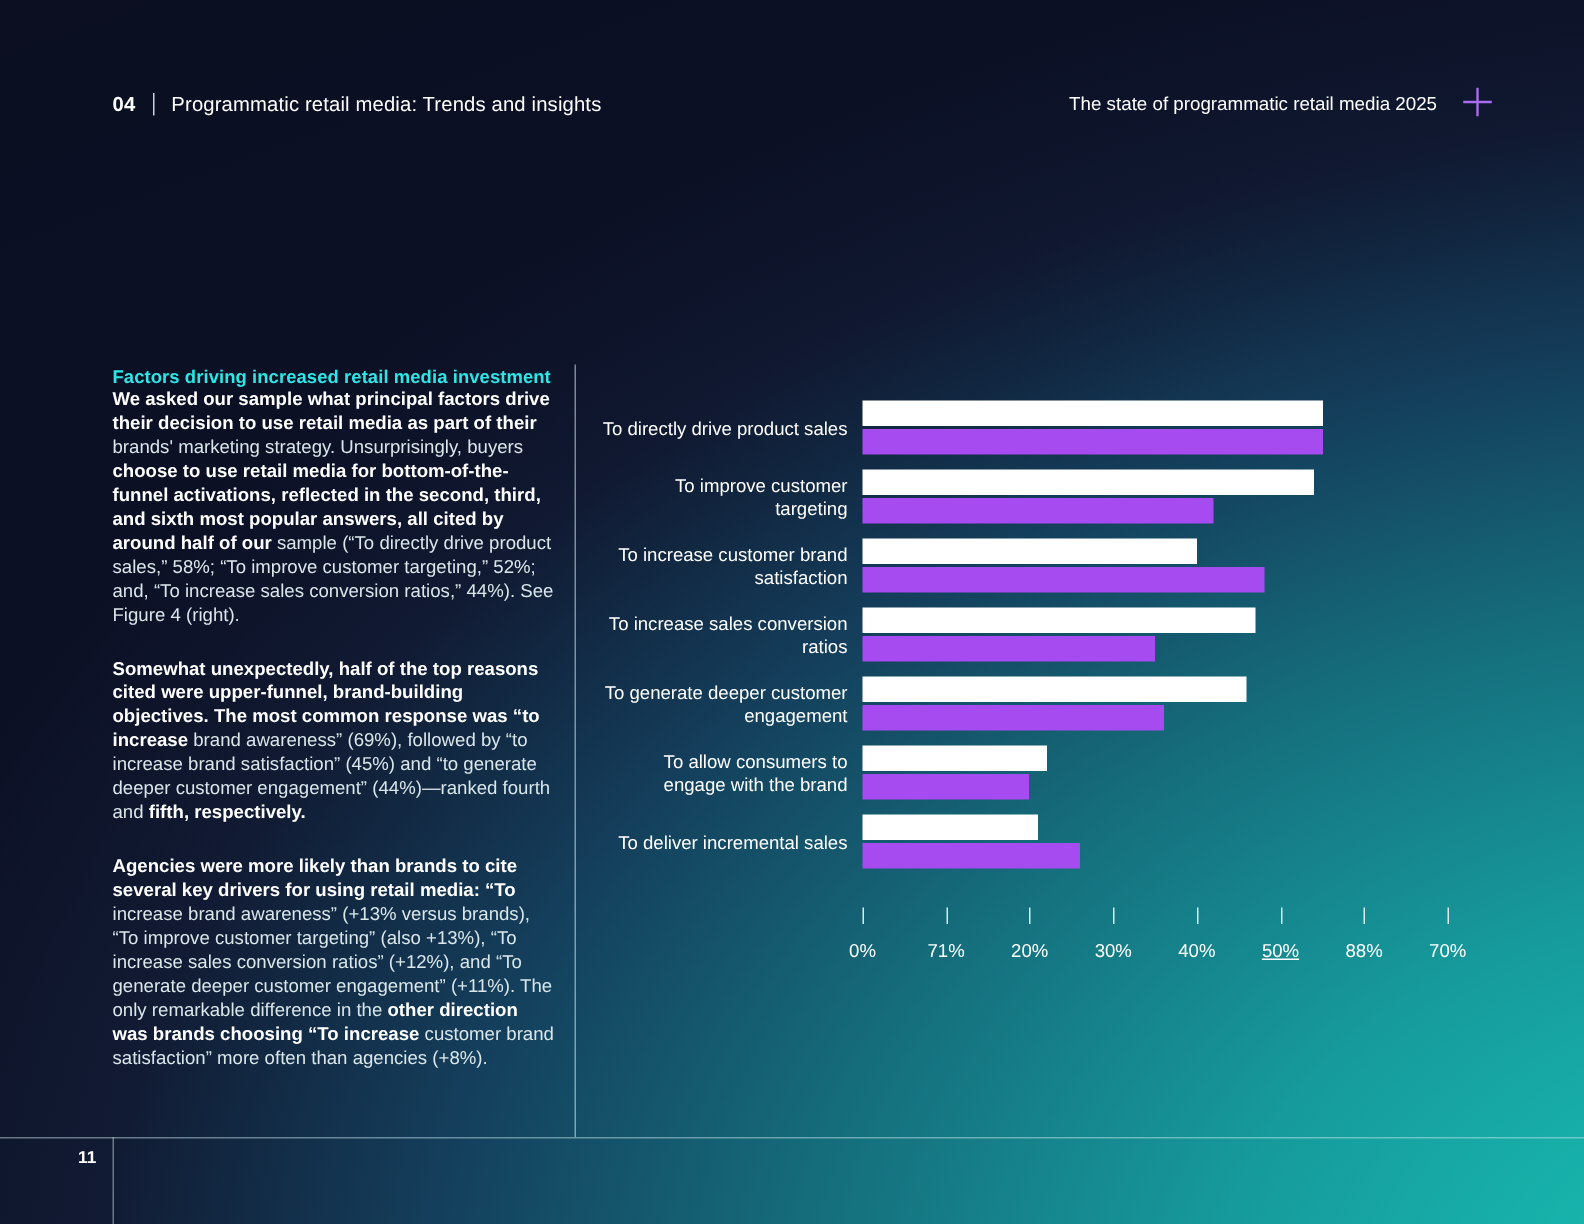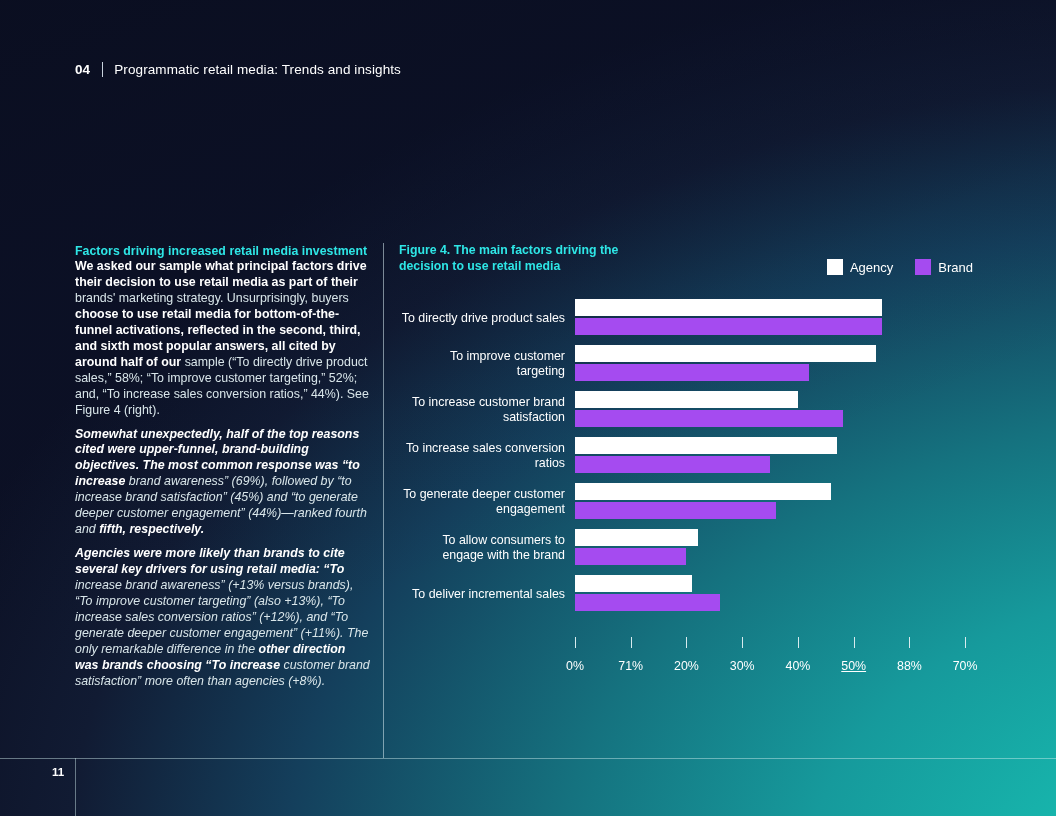--- a/index.html
+++ b/index.html
@@ -100,21 +100,21 @@
     margin: 0 0 0 0;
     letter-spacing: .05px;
   }
   .para {
     color: #e9f2f4;
     font-size: 12.4px;
     line-height: 15.95px;
     margin: 0;
     letter-spacing: .01px;
   }
-  .para + .para { margin-top: 8px; font-style: italic; }
+  .para + .para { margin-top: 20px; }
   .b { font-weight: 700; color: #ffffff; }
   .n { font-weight: 400; color: #d9e6ea; }
 
   
   .fig-head {
     display: flex;
     align-items: flex-start;
     justify-content: space-between;
   }
   .fig-title {
@@ -241,49 +241,45 @@
 <body>
 
 <div class="page">
 
   <div class="header">
     <div class="header-left">
       <span class="hdr-num">04</span>
       <span class="hdr-rule"></span>
       <span class="hdr-title">Programmatic retail media: Trends and insights</span>
     </div>
+    <div class="header-right">
+      <span>The state of programmatic retail media 2025</span>
+      <span class="plus-icon">
+        <svg width="22" height="22" viewBox="0 0 22 22" aria-hidden="true">
+          <line x1="11" y1="1.5" x2="11" y2="20.5" stroke="#a86cf0" stroke-width="1.6"></line>
+          <line x1="1.5" y1="11" x2="20.5" y2="11" stroke="#a86cf0" stroke-width="1.6"></line>
+        </svg>
+      </span>
+    </div>
   </div>
 
   <div class="content">
     <div class="columns">
 
       <div class="col-left">
         <div class="kicker">Factors driving increased retail media investment</div>
         <p class="para"><span class="b">We asked our sample what principal factors drive their decision to use retail media as part of their </span><span class="n">brands' marketing strategy. Unsurprisingly, buyers </span><span class="b">choose to use retail media for bottom-of-the-funnel activations, reflected in the second, third, and sixth most popular answers, all cited by around half of our </span><span class="n">sample (“To directly drive product sales,” 58%; “To improve customer targeting,” 52%; and, “To increase sales conversion ratios,” 44%). See Figure 4 (right).</span></p>
         <p class="para"><span class="b">Somewhat unexpectedly, half of the top reasons cited were upper-funnel, brand-building objectives. The most common response was “to increase </span><span class="n">brand awareness” (69%), followed by “to increase brand satisfaction” (45%) and “to generate deeper customer engagement” (44%)—ranked fourth and </span><span class="b">fifth, respectively.</span></p>
         <p class="para"><span class="b">Agencies were more likely than brands to cite several key drivers for using retail media: “To </span><span class="n">increase brand awareness” (+13% versus brands), “To improve customer targeting” (also +13%), “To increase sales conversion ratios” (+12%), and “To generate deeper customer engagement” (+11%). The only remarkable difference in the </span><span class="b">other direction was brands choosing “To increase </span><span class="n">customer brand satisfaction” more often than agencies (+8%).</span></p>
       </div>
 
       <div class="divider"></div>
 
       <div class="col-right">
 
-        <div class="fig-head">
-          <div class="fig-title">Figure 4. The main factors driving the decision to use retail media</div>
-          <div class="legend">
-              <div class="legend-item">
-                <span class="legend-swatch" style="background: rgb(255, 255, 255);"></span>
-                <span class="legend-label">Agency</span>
-              </div>
-              <div class="legend-item">
-                <span class="legend-swatch" style="background: rgb(165, 75, 240);"></span>
-                <span class="legend-label">Brand</span>
-              </div>
-            </div>
-        </div>
 
         <div class="chart">
           <div class="rows">
               <div class="row">
                 <div class="row-label">To directly drive product sales</div>
                 <div class="bars">
                   <span class="bar bar-agency" style="width: 73.3333%; background: rgb(255, 255, 255);"></span>
                   <span class="bar bar-brand" style="width: 73.3333%; background: rgb(165, 75, 240);"></span>
                 </div>
               </div>

